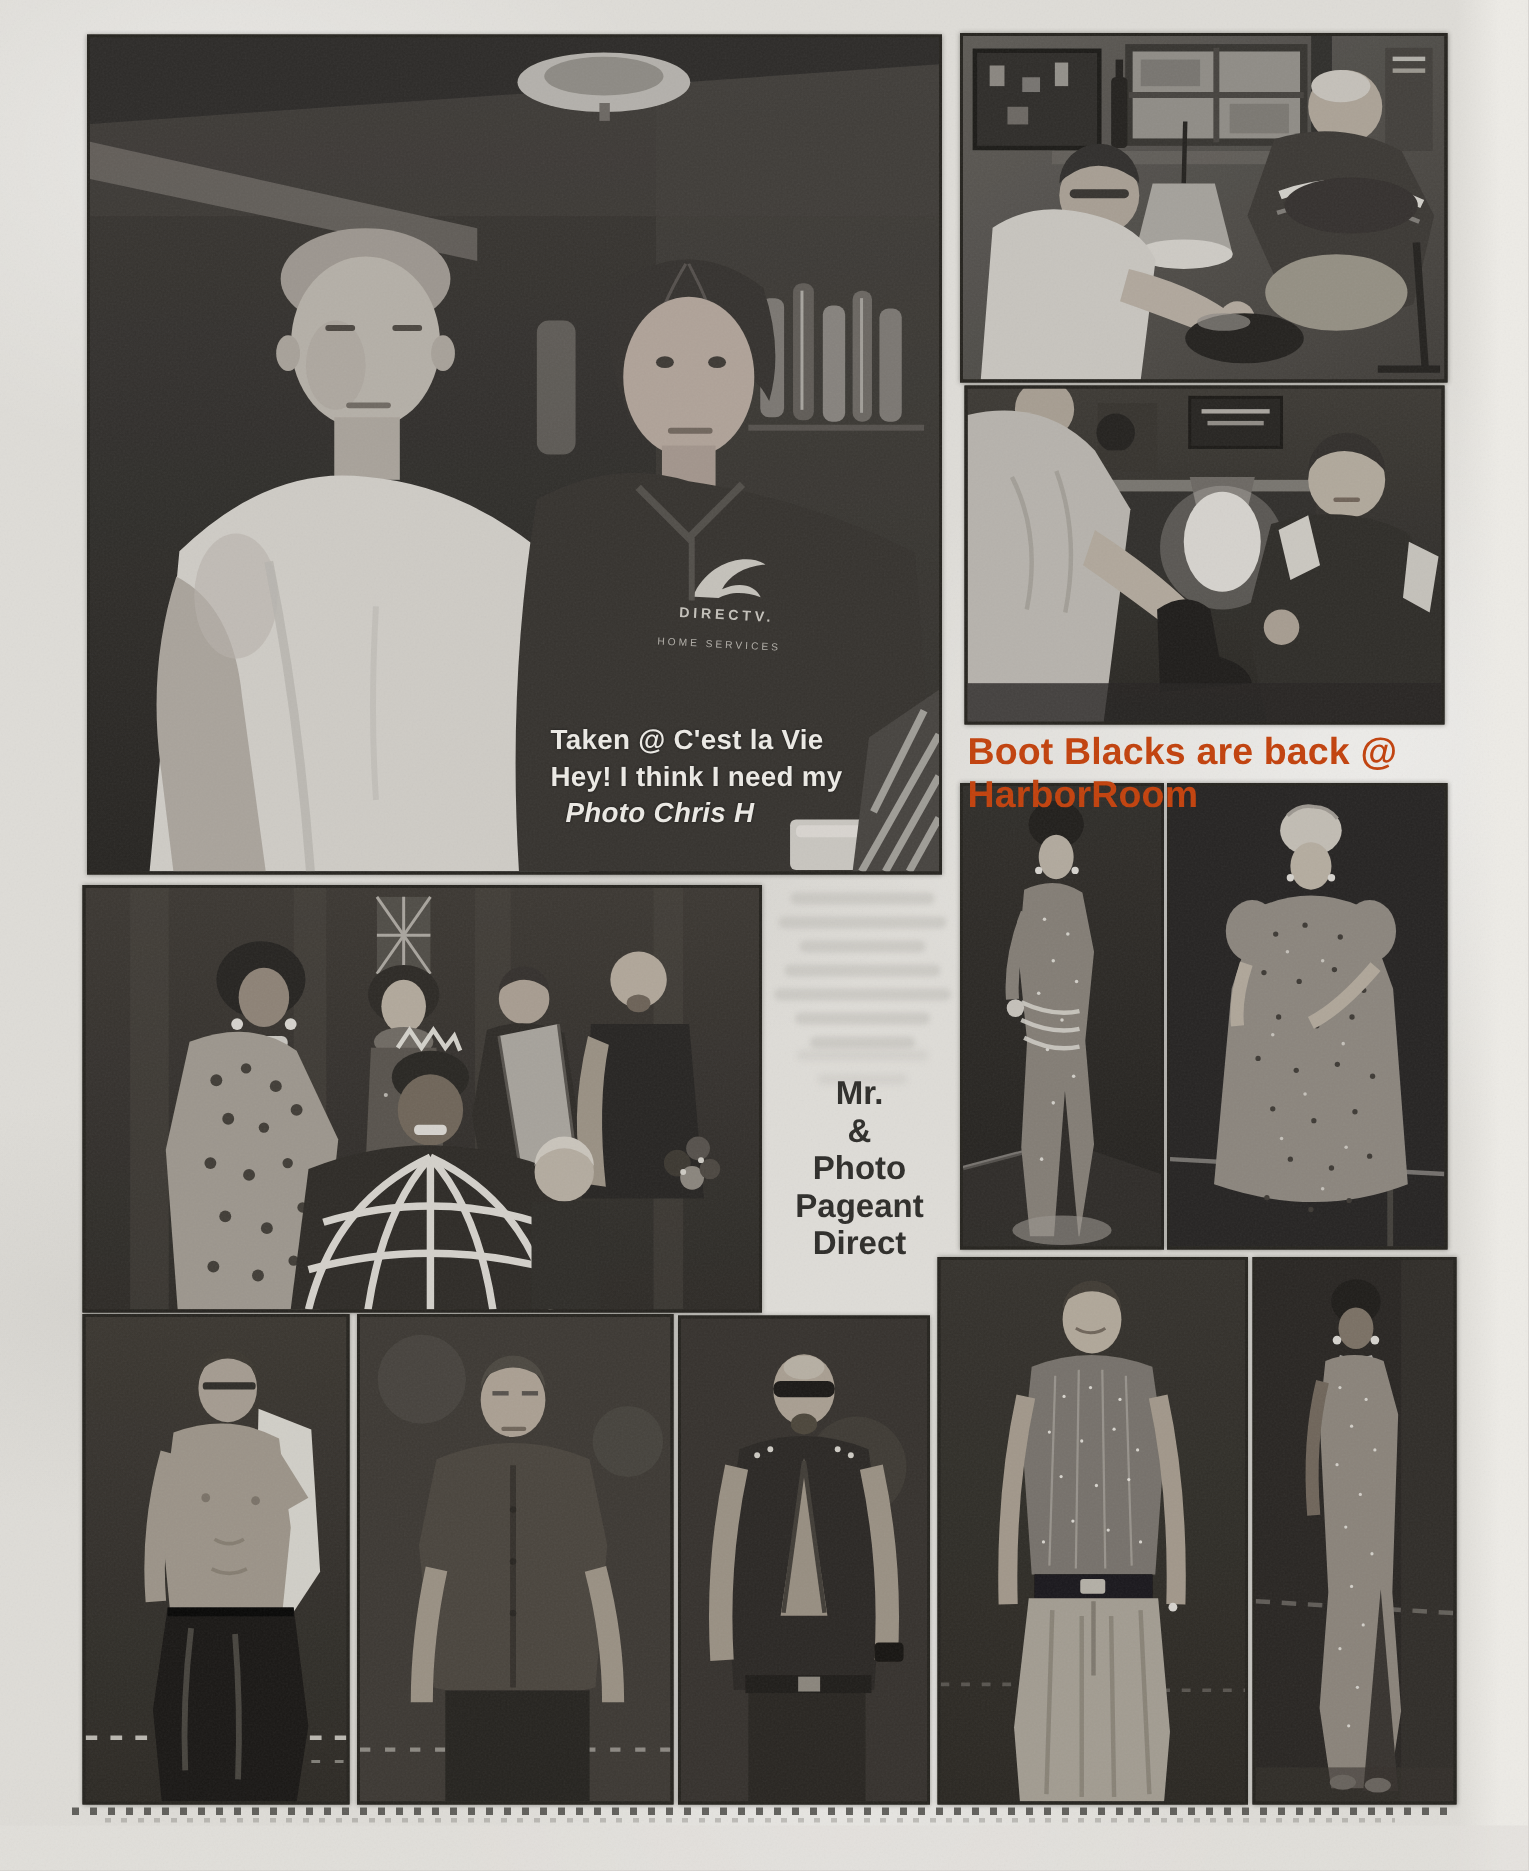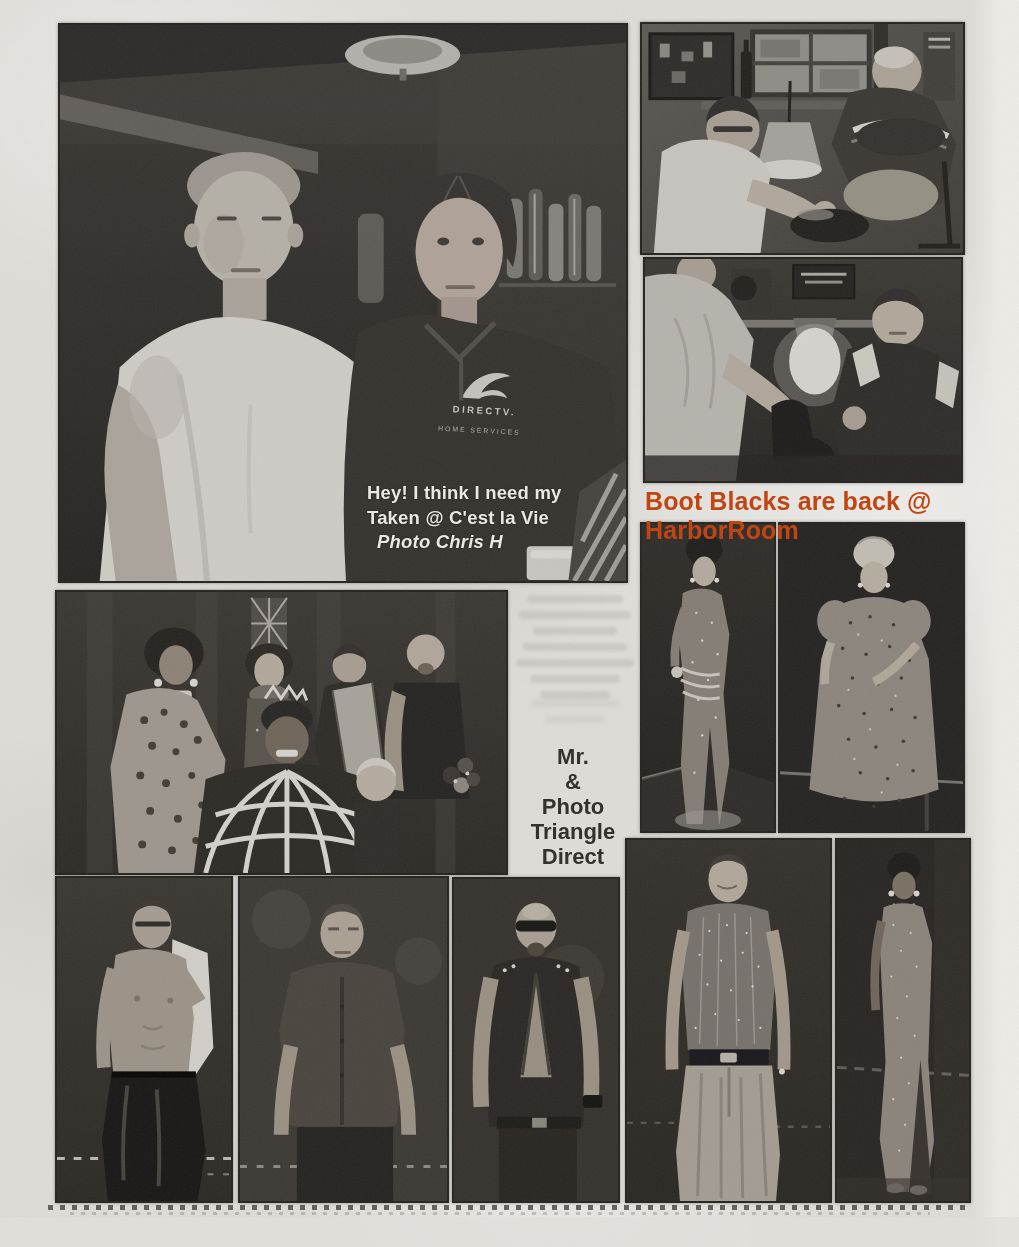--- a/index.html
+++ b/index.html
@@ -34,21 +34,21 @@
   #phE4{left:625px; top:838px; width:207px; height:365px;}
   #phE5{left:835px; top:838px; width:136px; height:365px;}
 
   
   .capA{position:absolute;left:367px;top:481px;width:250px;z-index:6;color:#eceae5;
         font-size:18.5px;line-height:24.5px;font-weight:bold;letter-spacing:.2px;
         text-shadow:0 0 2px rgba(0,0,0,.6);}
   .capA .credit{font-style:italic;padding-left:10px;}
   .capBoot{position:absolute;left:645px;top:487px;width:330px;z-index:6;color:#c2410c;
         font-size:25px;font-weight:bold;letter-spacing:.1px;}
-  .pageantTitle{position:absolute;left:503px;top:744px;width:140px;z-index:6;color:#2e2d2a;
+  .pageantTitle{position:absolute;left:503px;top:716px;width:140px;z-index:6;color:#2e2d2a;
         text-align:center;font-size:22px;line-height:25px;font-weight:bold;}
 
   
   .shirtlogo{position:absolute;left:445px;top:366px;width:80px;z-index:6;transform:rotate(3deg);
         color:#d8d5ce;opacity:.88;text-align:center;}
   .shirtlogo .brand{font-size:9.5px;font-weight:bold;letter-spacing:2.5px;margin-top:1px;}
   .shirtlogo .sub{font-size:6.8px;letter-spacing:2px;margin-top:11px;margin-left:-8px;opacity:.85;}
 
   
   .bleed{position:absolute;left:512px;top:595px;width:126px;z-index:1;filter:blur(1.6px);}
@@ -149,22 +149,22 @@
 
   <div class="shirtlogo">
     <svg width="52" height="38" viewBox="0 0 52 38" style="display:block;margin:0 auto;">
       <path d="M4,30 C14,8 38,2 50,9 C36,11 26,18 22,27 C33,21 44,23 48,31 C36,27 26,29 20,33 L4,33 Z" fill="#d8d5ce"></path>
     </svg>
     <div class="brand">DIRECTV.</div>
     <div class="sub">HOME SERVICES</div>
   </div>
 
   <div class="capA">
+    <div>Taken @ C'est la Vie</div>
     <div>Hey!  I think I need my</div>
-    <div>Taken @ C'est la Vie</div>
     <div class="credit">Photo Chris H</div>
   </div>
 
   <div class="ph" id="phB1">
     <svg viewBox="0 0 325 233" preserveAspectRatio="none">
       <defs>
           <linearGradient id="bgrad" x1="0" y1="0" x2="1" y2="1">
         <stop offset="0" stop-color="#5d5a55"></stop>
             <stop offset="1" stop-color="#3f3c38"></stop>
           </linearGradient>
@@ -380,21 +380,21 @@
         <path d="M302,188 a20,20 0 0 1 40,0 l-4,-6 q-16,-12 -32,0 Z" fill="#cbc6bd"></path>
         <rect x="300" y="212" width="46" height="73" fill="#2c2a26"></rect>
       </g>
     </svg>
   </div>
 
   <div class="pageantTitle">
     <div>Mr.</div>
     <div>&amp;</div>
     <div>Photo</div>
-    <div>Triangle</div>
+    <div>Pageant</div>
     <div>Direct</div>
   </div>
 
   <div class="bleed">
     <div class="ln" style="width:96px"></div>
       <div class="ln" style="width:112px"></div>
     <div class="ln" style="width:84px"></div>
       <div class="ln" style="width:104px"></div>
     <div class="ln" style="width:118px"></div>
       <div class="ln" style="width:90px"></div>

